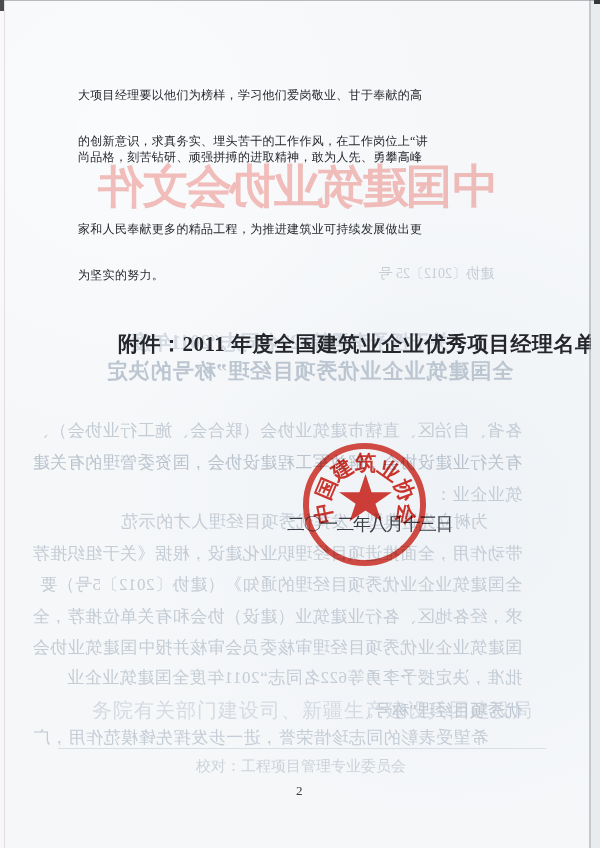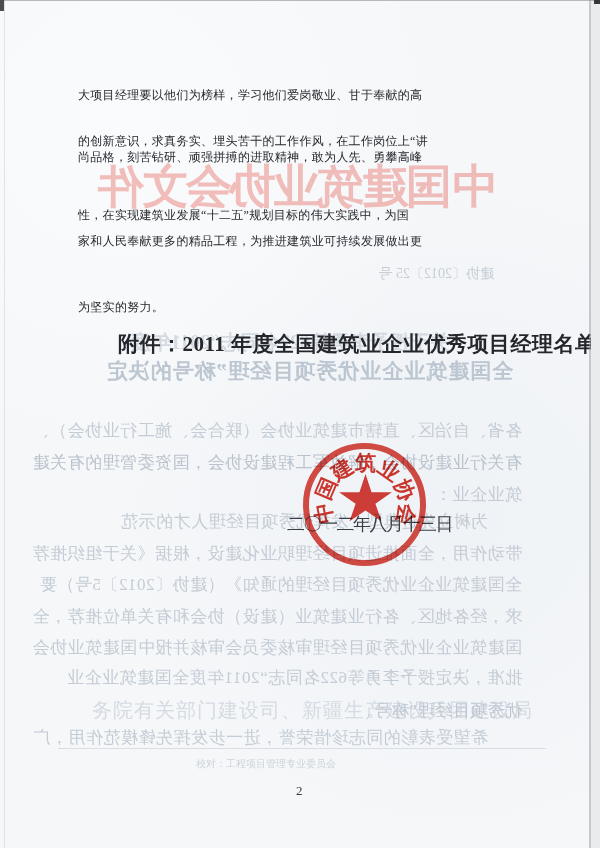--- a/index.html
+++ b/index.html
@@ -16,40 +16,40 @@
   .corner-tl{position:absolute;left:0;top:0;width:4px;height:11px;background:#4a4d50;}
   .corner-tr{position:absolute;left:594px;top:0;width:6px;height:4px;background:#35383b;}
   .crease-left{position:absolute;left:4px;top:0;width:1px;height:848px;background:rgba(190,150,150,0.28);}
   .crease-right{position:absolute;left:589px;top:0;width:2px;height:848px;background:rgba(150,156,162,0.5);}
   .strip-right{position:absolute;left:591px;top:0;width:9px;height:848px;background:#e9ebed;}
 
   
   .show-line{position:absolute;white-space:nowrap;color:#d5dbe2;}
   #show-wuyuan{left:92px;top:697px;font-size:20px;letter-spacing:1px;}
   #show-rule{position:absolute;left:58px;top:748px;width:488px;height:1px;background:#d9dee4;}
-  #show-jiaodui{left:196px;top:757px;font-size:10px;color:#ccd3da;}
+  #show-jiaodui{left:196px;top:757px;font-size:15px;color:#ccd3da;}
 
   
   #bleed{position:absolute;left:0;top:0;width:600px;height:848px;transform:scaleX(-1);}
   .bleed-line{position:absolute;left:78px;font-size:17px;color:#c4ccd5;letter-spacing:0.5px;white-space:nowrap;}
   #bleed-masthead{position:absolute;left:105px;top:156px;font-size:46px;font-weight:bold;
     color:rgba(233,128,122,0.5);letter-spacing:-2px;white-space:nowrap;}
   #bleed-docnum{position:absolute;left:106px;top:265px;font-size:14px;color:#c6cdd5;white-space:nowrap;}
   #bleed-title1{position:absolute;left:150px;top:329px;font-size:20px;font-weight:bold;color:#d4dae1;white-space:nowrap;}
   #bleed-title2{position:absolute;left:87px;top:357px;font-size:21px;font-weight:bold;color:#bcc6d1;letter-spacing:1px;white-space:nowrap;}
   #bl1{top:419px;} #bl2{top:451px;color:#bac3cd;} #bl3{top:483px;}
   #bl4{top:510px;left:112px;} #bl5{top:542px;} #bl6{top:573px;}
   #bl7{top:605px;} #bl8{top:636px;} #bl9{top:666px;}
   #bl10{top:699px;color:#bfc8d2;} #bl11{top:726px;left:112px;}
 
   
   .para-line{position:absolute;left:78px;font-size:12px;color:#26282e;letter-spacing:0.3px;
     white-space:nowrap;}
   #pl0{top:87px;} #pl1{top:117px;margin-top:32px;} #pl2{top:133px;} #pl3{top:177px;}
-  #pl4{top:207px;} #pl5{top:233px;} #pl6{top:267px;margin-top:32px;}
+  #pl4{top:207px;} #pl5{top:221px;} #pl6{top:267px;}
   #attachment{position:absolute;left:118px;top:330px;font-size:21px;font-weight:bold;
     color:#24262b;letter-spacing:0.5px;white-space:nowrap;}
   #dateline{position:absolute;left:287px;top:512px;font-size:18px;letter-spacing:-1.5px;
     color:#3a3e45;white-space:nowrap;}
   #pagenum{position:absolute;left:296px;top:783px;font-size:13px;color:#3a3a3a;}
 
   
   #stamp{position:absolute;left:0;top:0;width:600px;height:848px;mix-blend-mode:multiply;pointer-events:none;}
   #stamp-ring{position:absolute;left:303px;top:443px;width:111px;height:111px;border-radius:50%;
     border:6px solid rgba(211,38,28,0.82);}
@@ -82,21 +82,20 @@
     <div class="bleed-line" id="bl7">求，经各地区、各行业建筑业（建设）协会和有关单位推荐，全</div>
     <div class="bleed-line" id="bl8">国建筑业企业优秀项目经理审核委员会审核并报中国建筑业协会</div>
     <div class="bleed-line" id="bl9">批准，决定授予李勇等622名同志“2011年度全国建筑业企业</div>
     <div class="bleed-line" id="bl10">优秀项目经理”称号。</div>
     <div class="bleed-line" id="bl11">希望受表彰的同志珍惜荣誉，进一步发挥先锋模范作用，广</div>
   </div>
 
   <div class="para-line" id="pl0">大项目经理要以他们为榜样，学习他们爱岗敬业、甘于奉献的高</div>
   <div class="para-line" id="pl1">尚品格，刻苦钻研、顽强拼搏的进取精神，敢为人先、勇攀高峰</div>
   <div class="para-line" id="pl2">的创新意识，求真务实、埋头苦干的工作作风，在工作岗位上“讲</div>
-  <div class="para-line" id="pl4">性，在实现建筑业发展“十二五”规划目标的伟大实践中，为国</div>
   <div class="para-line" id="pl5">家和人民奉献更多的精品工程，为推进建筑业可持续发展做出更</div>
   <div class="para-line" id="pl6">为坚实的努力。</div>
 
   <div id="attachment">附件：2011 年度全国建筑业企业优秀项目经理名单</div>
 
   <div id="dateline">二〇一二年八月十三日</div>
 
   <div id="pagenum">2</div>
 
   <div id="stamp">

